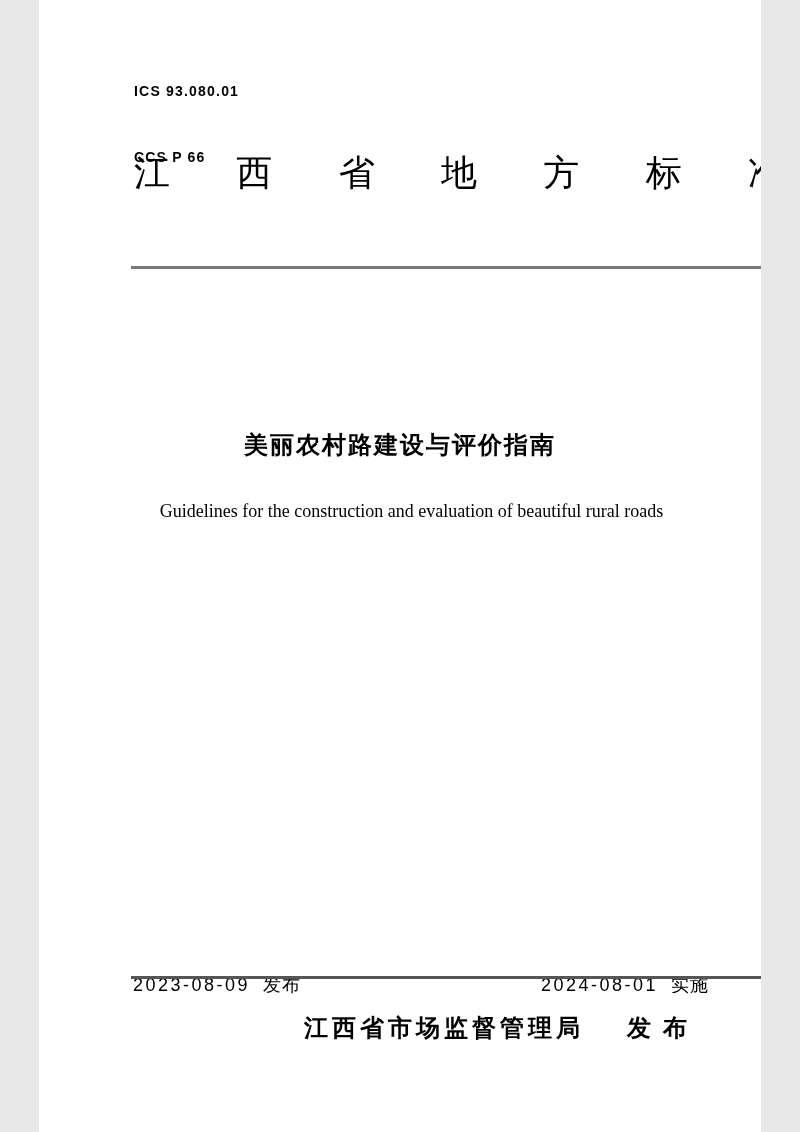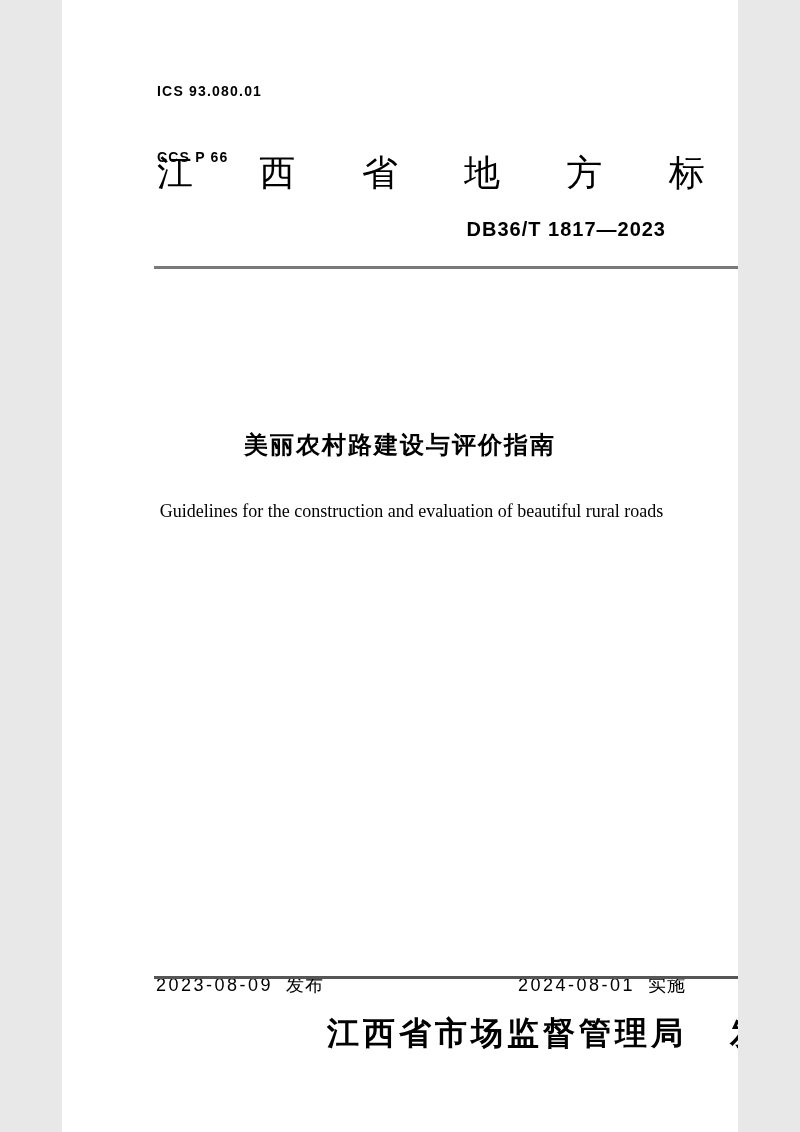--- a/index.html
+++ b/index.html
@@ -5,20 +5,21 @@
   html, body { margin: 0; padding: 0; background: #e8e8e8; }
   .page {
     position: relative;
     width: 676px;
     height: 1132px;
     margin: 0 auto;
     background: #ffffff;
     color: #000000;
     font-family: "Liberation Sans", sans-serif;
     overflow: hidden;
+    padding-left: 46px;
   }
 
   .ics-block {
     position: absolute;
     left: 95px;
     top: 36px;
     font-size: 14px;
     font-weight: 600;
     letter-spacing: 1.2px;
     line-height: 22px;
@@ -101,21 +102,21 @@
   .date-line .date-label { margin-left: 8px; letter-spacing: 1px; }
   .issue-line { left: 94px; }
   .implementation-line { right: 52px; }
 
   .publisher-line {
     position: absolute;
     left: 265px;
     top: 1012px;
     display: flex;
     align-items: baseline;
-    font-size: 32px;
+    font-size: 24px;
     font-weight: 600;
     white-space: nowrap;
   }
   .publisher-name { letter-spacing: 4px; }
   .publish-action { margin-left: 43px; letter-spacing: 12px; }
 </style>
 </head>
 <body>
 
 <div class="page">
@@ -129,21 +130,20 @@
   <div class="standard-type">
       <span>江</span>
       <span>西</span>
       <span>省</span>
       <span>地</span>
       <span>方</span>
       <span>标</span>
       <span>准</span>
     </div>
 
-  <div class="standard-number">DB36/T 1817—2023</div>
 
   <div class="rule rule-top"></div>
 
   <div class="title-zh">美丽农村路建设与评价指南</div>
 
   <div class="title-en">Guidelines for the construction and evaluation of beautiful rural roads</div>
 
   <div class="date-line issue-line">
     <span class="date">2023-08-09</span>
     <span class="date-label">发布</span>

